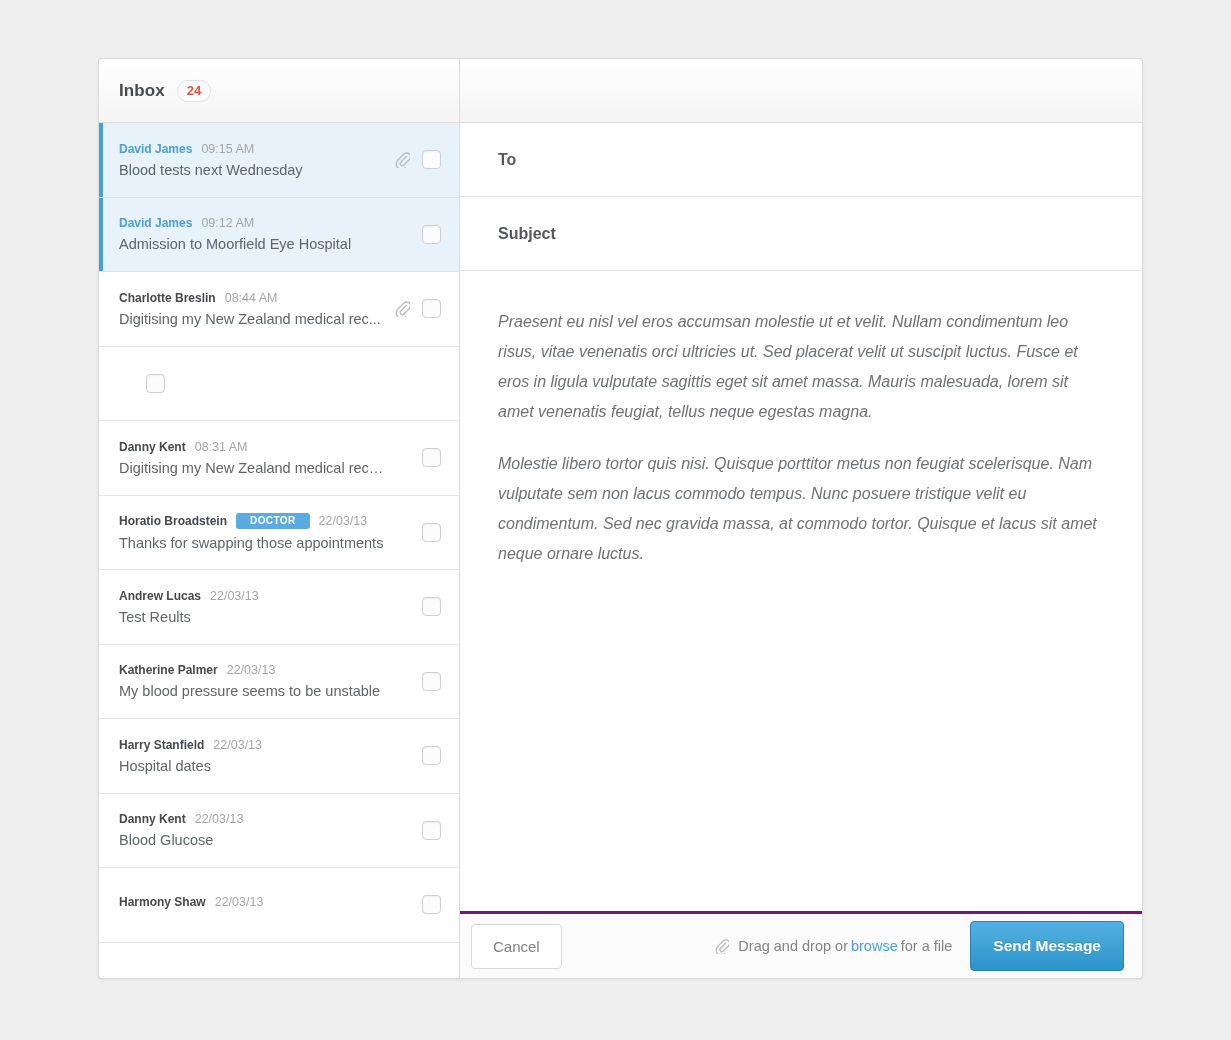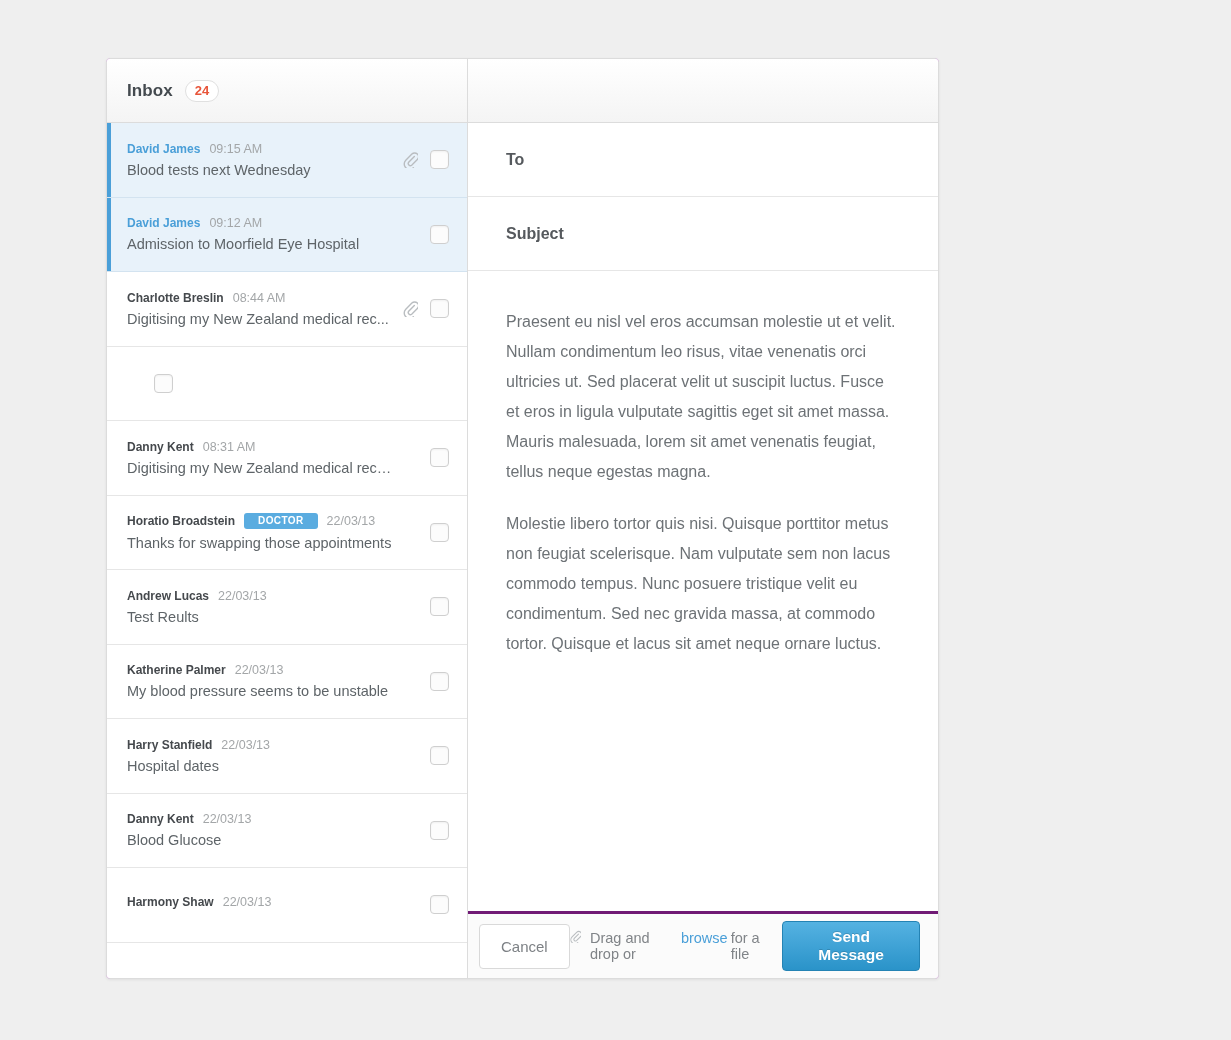--- a/index.html
+++ b/index.html
@@ -7,23 +7,23 @@
   html, body {
     width: 1231px;
     height: 1040px;
     background: #efefef;
     font-family: "Liberation Sans", sans-serif;
     -webkit-font-smoothing: antialiased;
   }
 
   .app-window {
     position: absolute;
-    left: 106px;
+    left: 98px;
     top: 58px;
-    width: 833px;
+    width: 1045px;
     height: 921px;
     background: #d946ef;
     border: 1px solid #dcdcdc;
     border-radius: 4px;
     box-shadow: 0 1px 3px rgba(0,0,0,0.07);
     display: flex;
     overflow: hidden;
   }
 
   
@@ -217,20 +217,21 @@
   .field-label {
     font-size: 16px;
     font-weight: bold;
     color: #55595d;
   }
 
   .body-area {
     flex: 1 1 auto;
     padding: 36px 38px 10px 38px;
     overflow: hidden;
+    font-style: italic;
   }
   .body-para {
     font-size: 16px;
     line-height: 30px;
     color: #6d7276;
     margin-bottom: 22px;
   }
 
   .compose-footer {
     flex: 0 0 67px;
@@ -253,21 +254,21 @@
     height: 45px;
     cursor: pointer;
   }
 
   .drop-hint {
     margin-left: auto;
     display: flex;
     align-items: flex-start;
     font-size: 14.5px;
     color: #808488;
-    padding-right: 10px;
+    padding-right: 18px;
   }
   .drop-hint .clip2 { width: 14px; height: 16px; color: #b9bdc0; margin-right: 9px; }
   .browse-link { color: #4a9fd8; cursor: pointer; margin: 0 3px; }
 
   .btn-send {
     font-family: "Liberation Sans", sans-serif;
     font-size: 15.5px;
     font-weight: bold;
     color: #ffffff;
     background: linear-gradient(to bottom, #55b2e2 0%, #2a93c9 100%);

